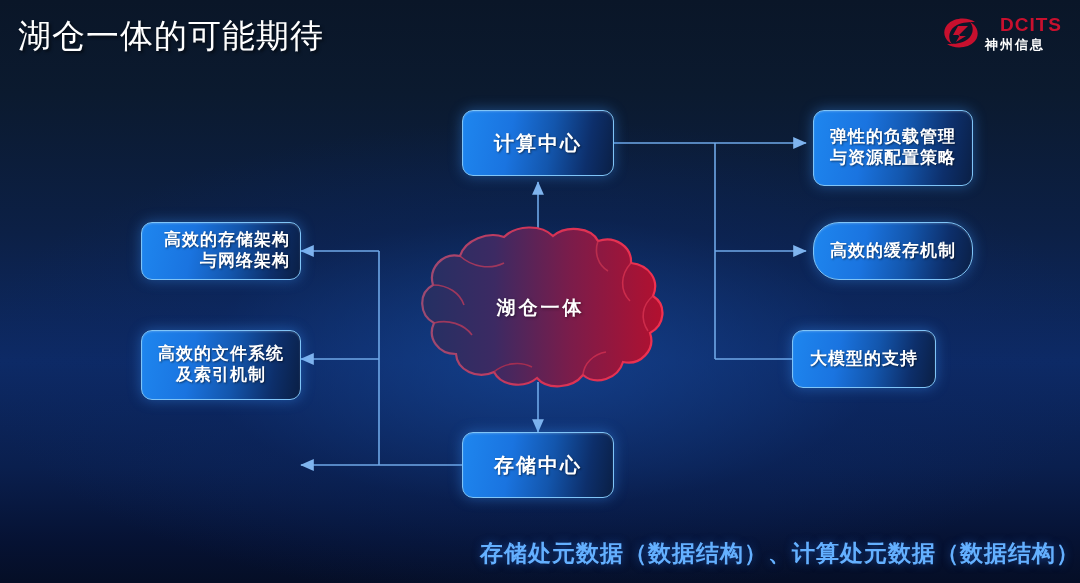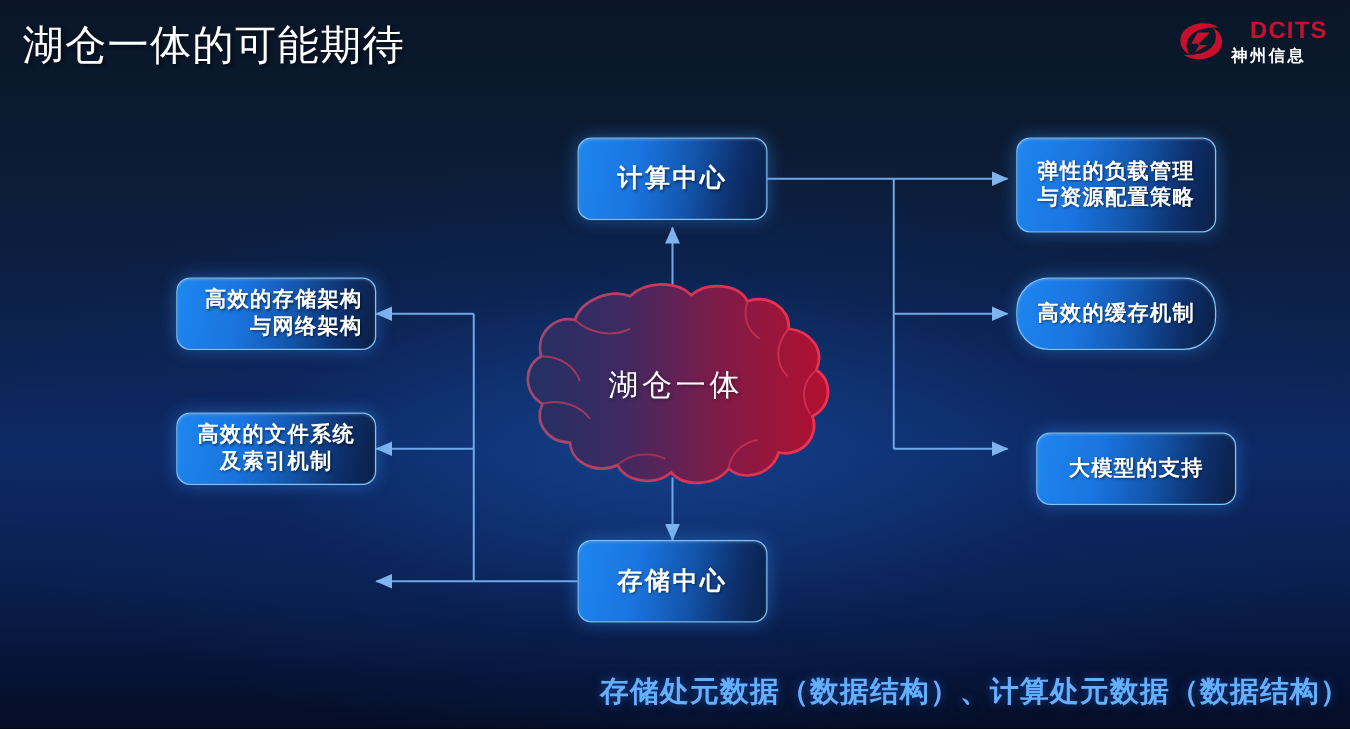--- a/index.html
+++ b/index.html
@@ -111,22 +111,22 @@
   }
   .cloud-label {
     position: absolute;
     left: 0;
     top: 0;
     width: 265px;
     height: 170px;
     display: flex;
     align-items: center;
     justify-content: center;
-    font-size: 24px;
-    font-weight: normal;
+    font-size: 19px;
+    font-weight: bold;
     color: #ffffff;
     letter-spacing: 3px;
     text-shadow: 1px 1px 3px rgba(0,0,0,0.45);
   }
 
   
   .conn {
     position: absolute;
     left: 0;
     top: 0;
@@ -245,24 +245,24 @@
     </svg>
     <div class="cloud-label">湖仓一体</div>
   </div>
 
   <div class="node center" style="left:462px; top:110px; width:152px; height:66px;">计算中心</div>
 
   <div class="node center" style="left:462px; top:432px; width:152px; height:66px;">存储中心</div>
 
   <div class="node leaf" style="left:141px; top:222px; width:160px; height:58px;text-align:right;">高效的存储架构与网络架构</div>
 
-  <div class="node leaf" style="left:141px; top:330px; width:160px; height:58px;">高效的文件系统及索引机制</div>
+  <div class="node leaf" style="left:141px; top:330px; width:160px; height:70px;">高效的文件系统及索引机制</div>
 
 
   <div class="node leaf" style="left:813px; top:110px; width:160px; height:76px;">弹性的负载管理与资源配置策略</div>
 
   <div class="node leaf" style="left:813px; top:222px; width:160px; height:58px;border-radius:26px;">高效的缓存机制</div>
 
-  <div class="node leaf" style="left:829px; top:330px; width:160px; height:58px;margin-top:16px;">大模型的支持</div>
+  <div class="node leaf" style="left:792px; top:330px; width:144px; height:58px;">大模型的支持</div>
 
   <div class="caption">存储处元数据（数据结构）、计算处元数据（数据结构）</div>
 
 </div>
 
 </body></html>

